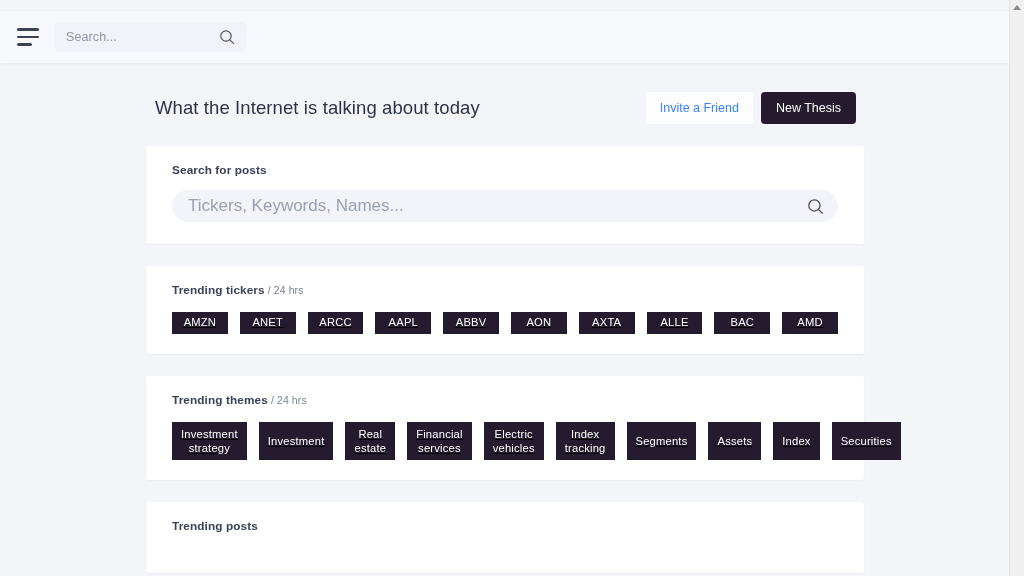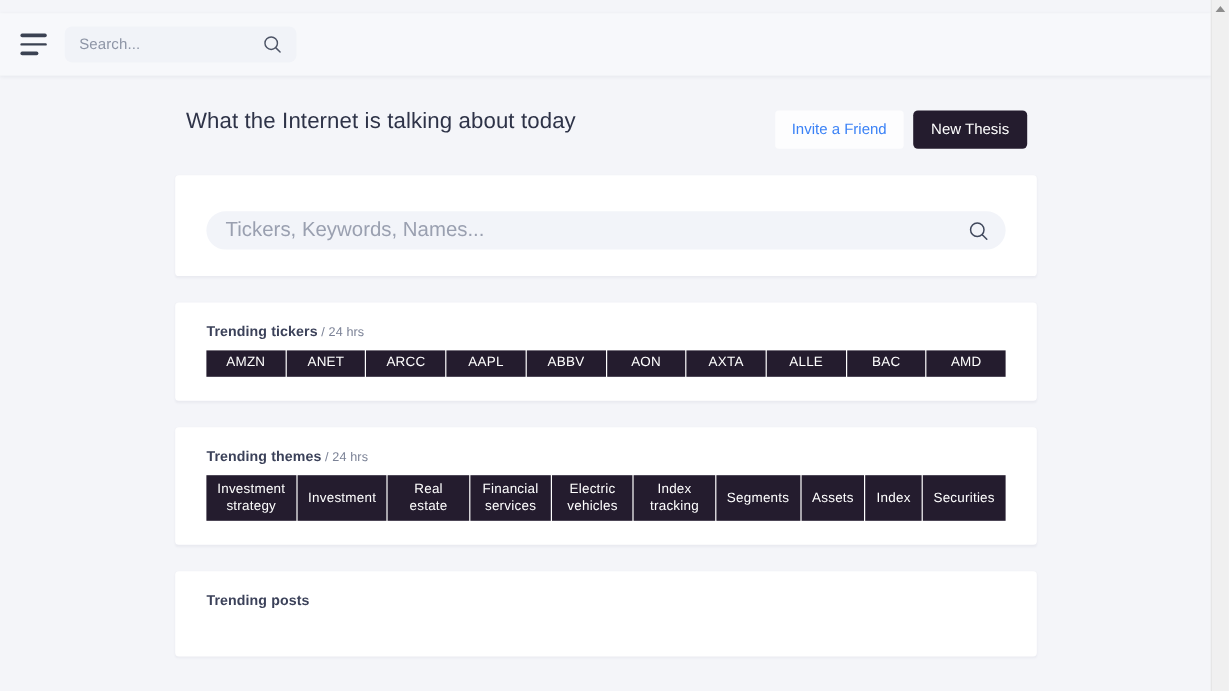--- a/index.html
+++ b/index.html
@@ -89,20 +89,21 @@
   }
 
   .content {
     width: 718px;
     margin: 0 auto;
     padding-top: 38px;
   }
 
   .page-head {
     display: flex;
+    align-items: center;
     justify-content: space-between;
     padding: 0 8px 0 9px;
     height: 36px;
     margin-bottom: 20px;
   }
   .page-title {
     font-size: 18.5px;
     color: #2e3348;
     letter-spacing: 0.1px;
     font-weight: 400;
@@ -171,23 +172,24 @@
   }
   .post-search .mag {
     position: absolute;
     right: 14px;
     top: 8px;
   }
 
   
   .chips {
     display: flex;
-    margin-top: 9px;
-    gap: 1px;
+    margin-top: 15px;
+    gap: 12px;
     align-items: stretch;
+    text-decoration: underline;
   }
   .chip {
     background: #241c2e;
     color: #ffffff;
     font-size: 11.2px;
     text-align: center;
     display: flex;
     align-items: center;
     justify-content: center;
     cursor: pointer;
@@ -263,20 +265,21 @@
 
       <div class="page-head">
         <div class="page-title">What the Internet is talking about today</div>
         <div class="head-actions">
           <button class="btn-ghost">Invite a Friend</button>
           <button class="btn-primary">New Thesis</button>
         </div>
       </div>
 
       <div class="card searchcard">
+        <div class="card-label">Search for posts</div>
         <div class="post-search">
           <span class="ph">Tickers, Keywords, Names...</span>
           <span class="mag">
             <svg width="17" height="17" viewBox="0 0 17 17" fill="none">
               <circle cx="7.4" cy="7.4" r="5.6" stroke="#40485c" stroke-width="1.25"></circle>
               <line x1="11.6" y1="11.6" x2="15.3" y2="15.3" stroke="#40485c" stroke-width="1.25" stroke-linecap="round"></line>
             </svg>
           </span>
         </div>
       </div>

